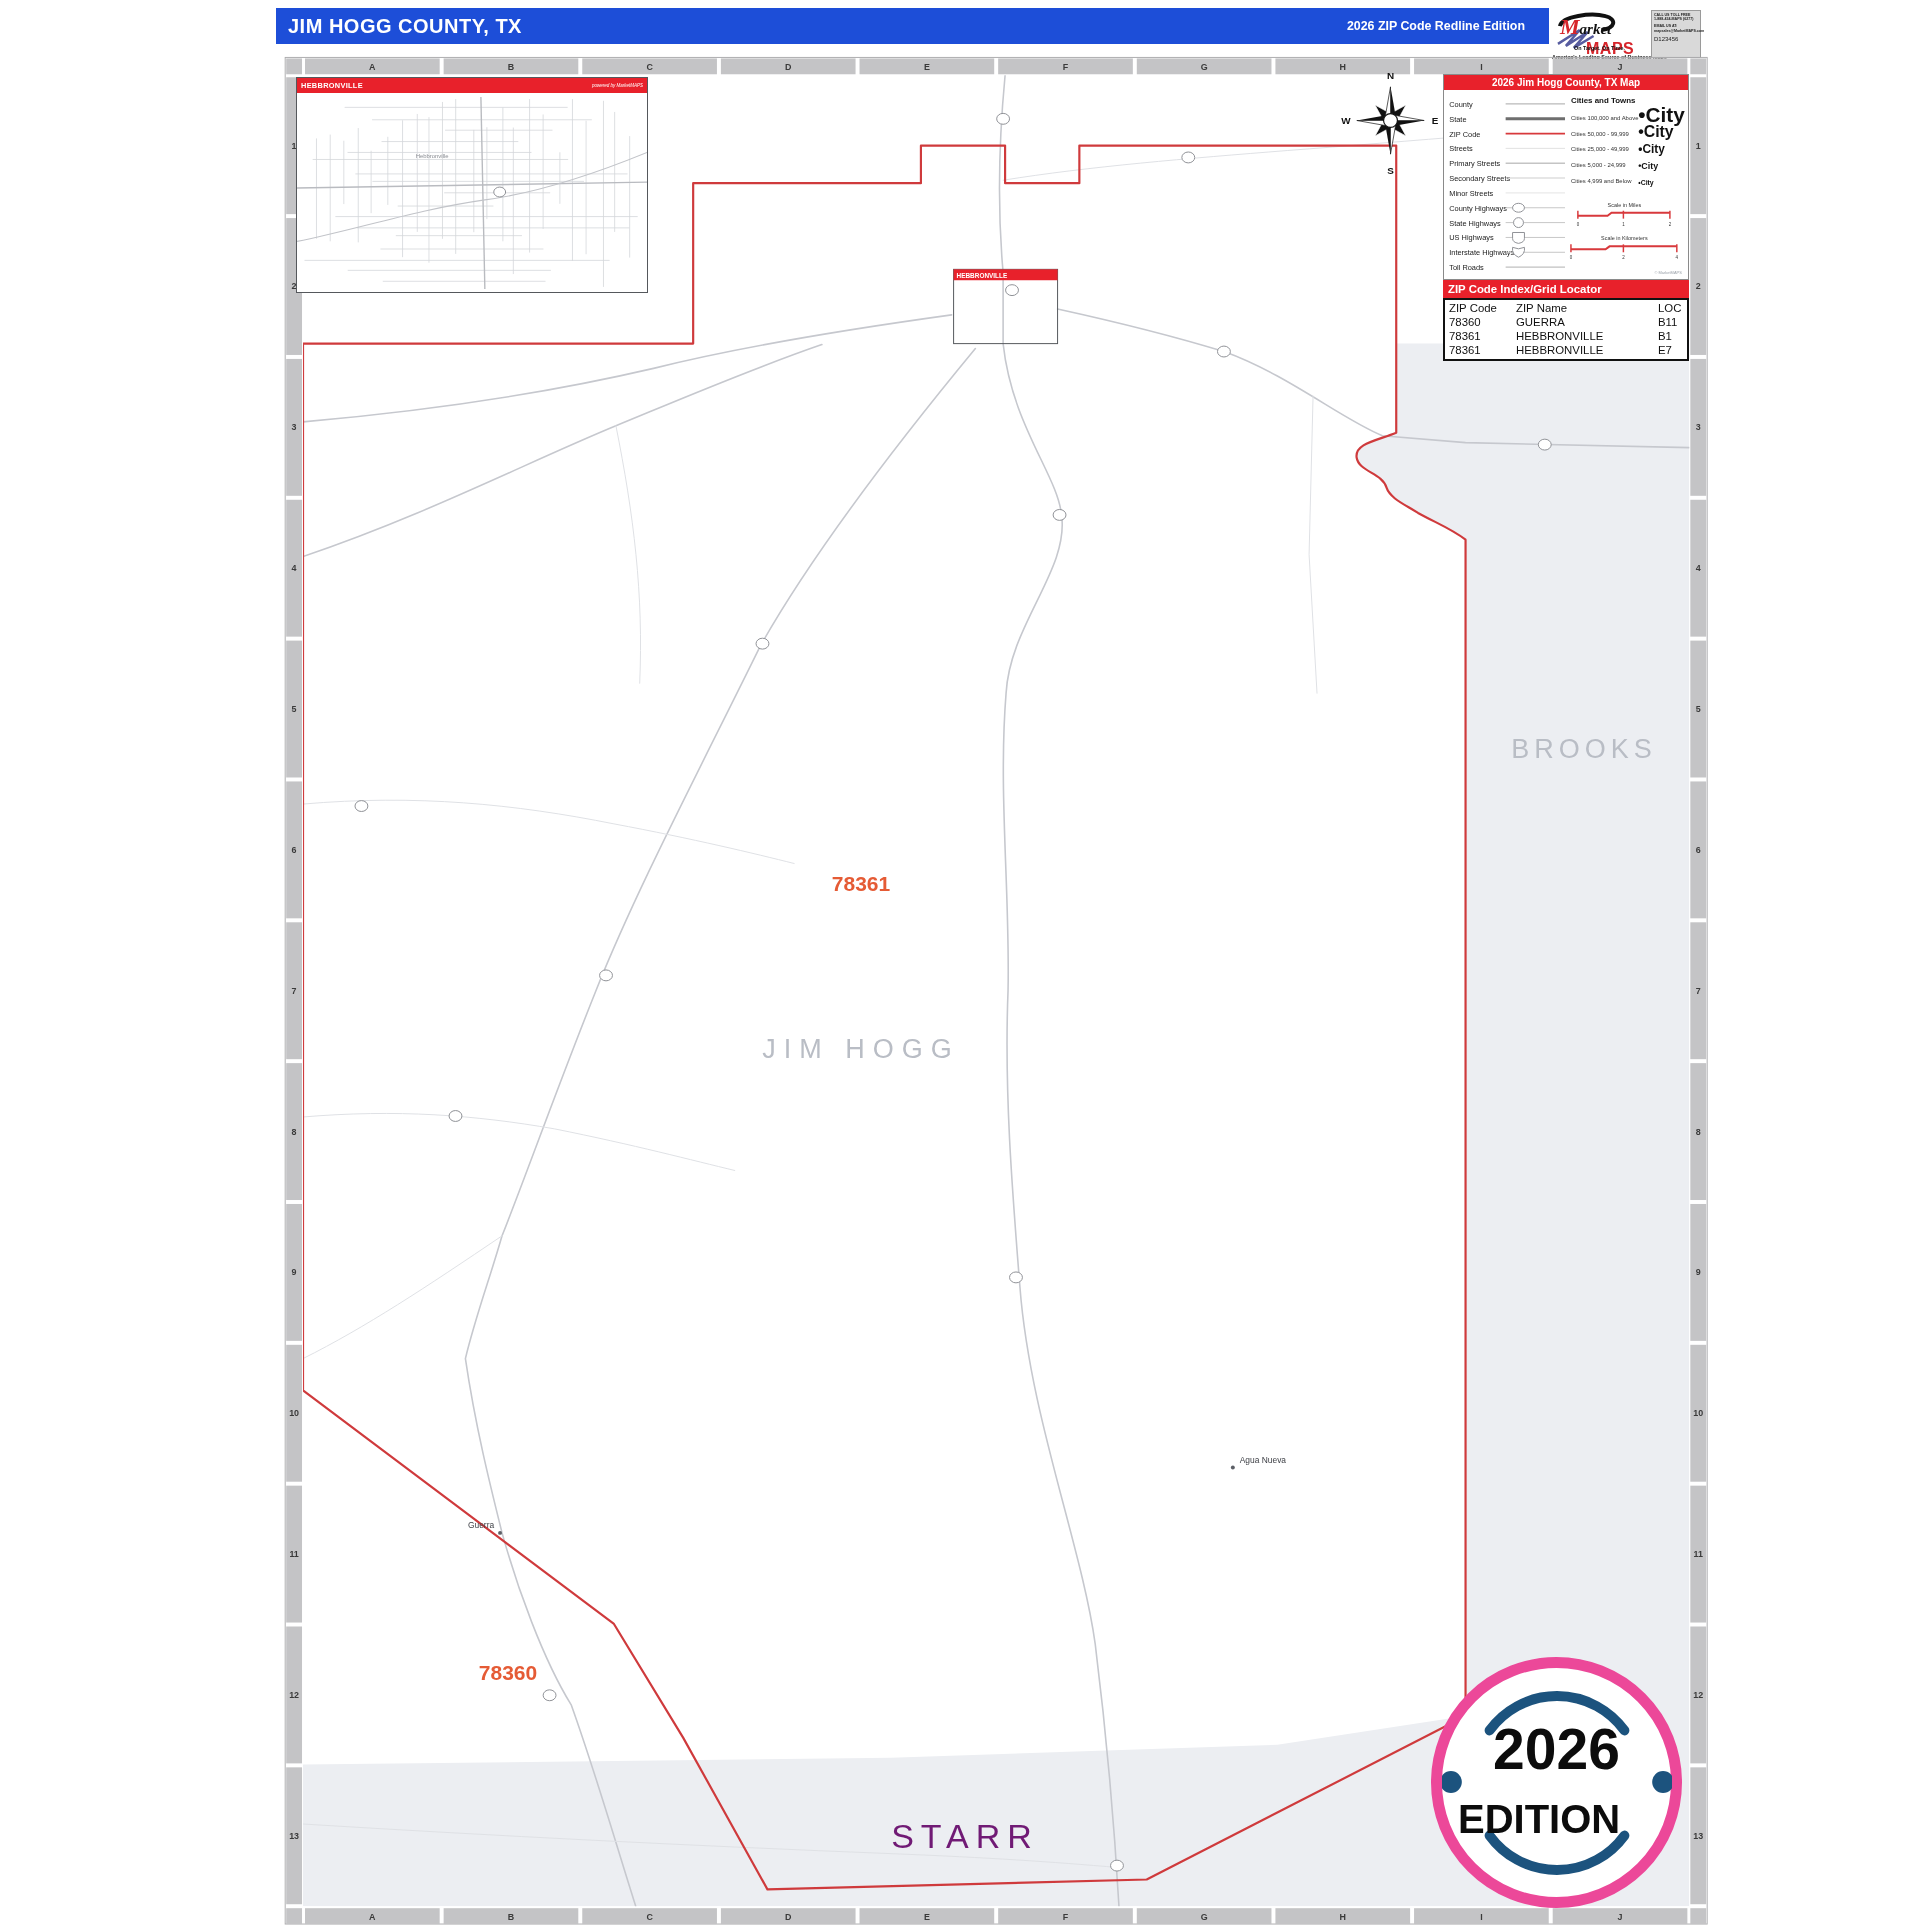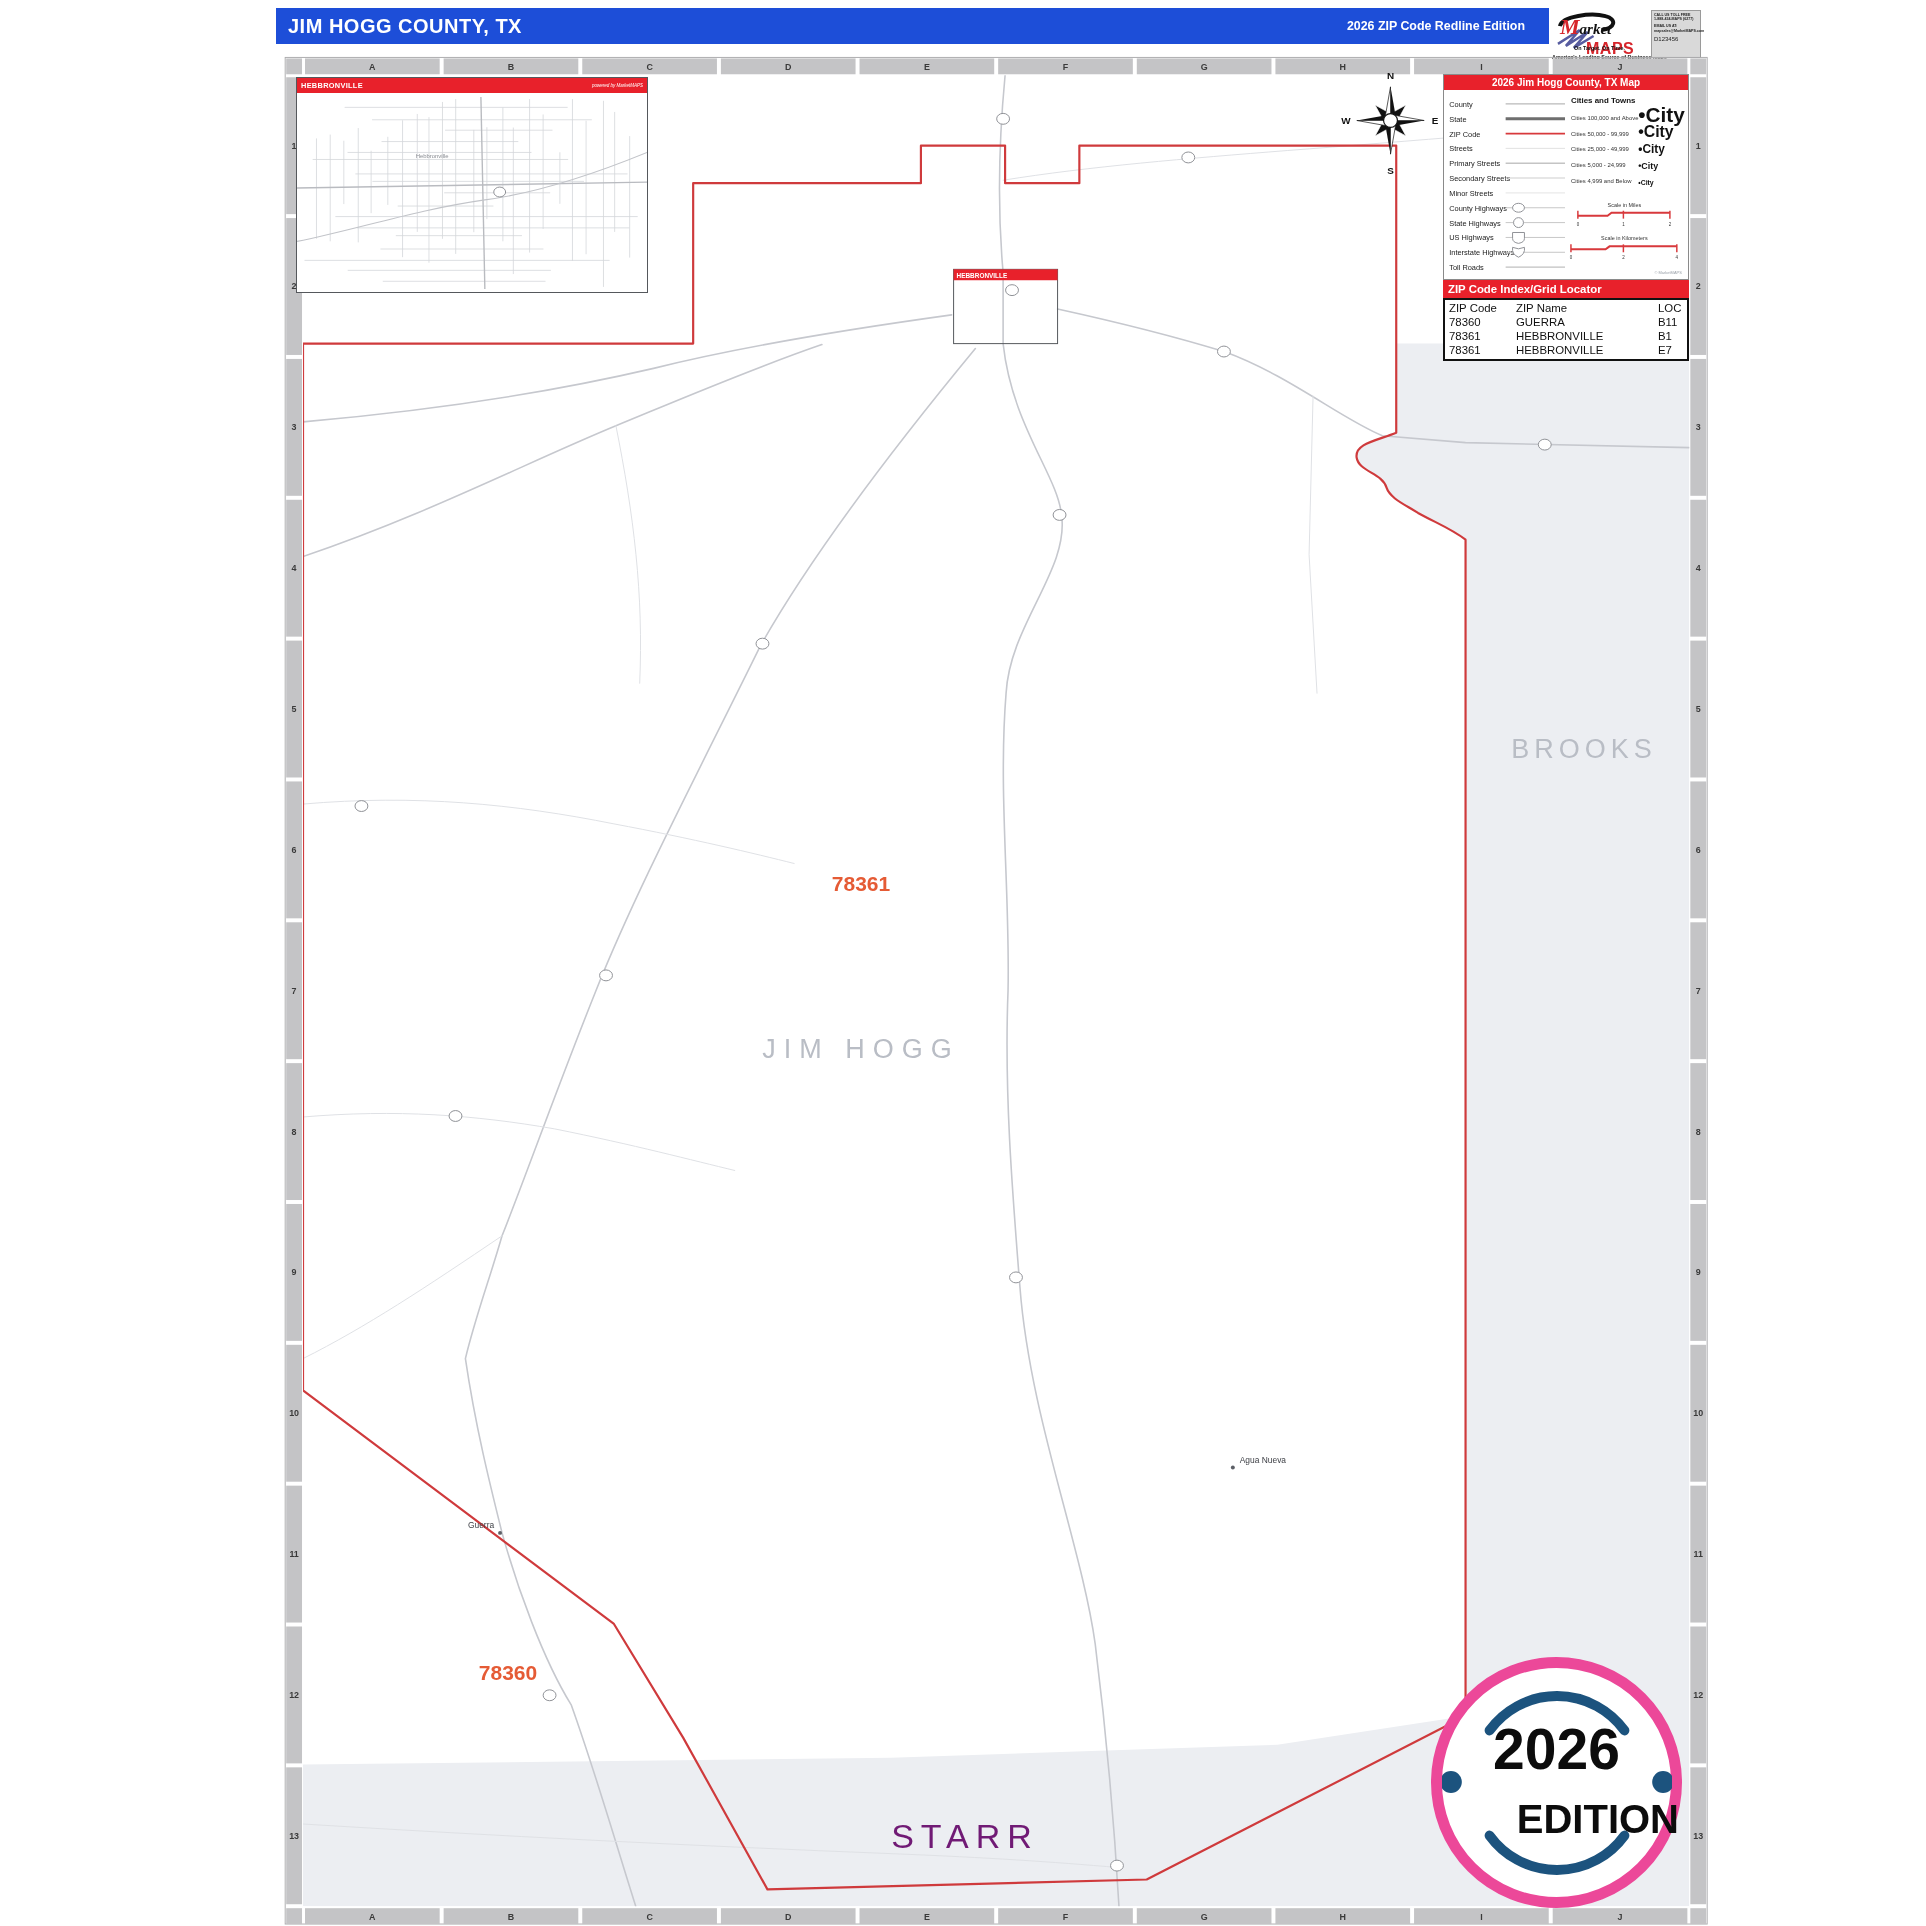--- a/index.html
+++ b/index.html
@@ -43,21 +43,21 @@
             font-size:11.4px;color:#111;}
   #ziptable .row{position:absolute;left:0;width:100%;height:14px;}
   #ziptable .c0{position:absolute;left:4px;} #ziptable .c1{position:absolute;left:71px;} #ziptable .c2{position:absolute;left:201px;margin-left:12px;}
   
   .maplabel{position:absolute;transform:translate(-50%,-50%);white-space:nowrap;}
   
   #badge{left:1431px;top:1657px;width:251px;height:251px;border-radius:50%;background:#fff;
          border:11px solid #ec4899;box-sizing:border-box;z-index:40;}
   #badge .yr{position:absolute;left:0;width:100%;text-align:center;top:48px;font-size:57px;font-weight:800;color:#0c0c0c;
              font-family:"Liberation Sans",sans-serif;}
-  #badge .ed{position:absolute;left:8px;width:100%;text-align:right;top:129px;font-size:40px;font-weight:800;color:#0c0c0c;}
+  #badge .ed{position:absolute;left:16px;width:100%;text-align:left;top:129px;font-size:40px;font-weight:800;color:#0c0c0c;}
   #badge svg{position:absolute;left:0;top:0;}
   #mapsvg{left:0;top:0;z-index:1;}
   .overlay{z-index:5;}
 </style>
 </head>
 <body>
 
 <div id="page">
 
   <div id="titlebar" class="abs">

